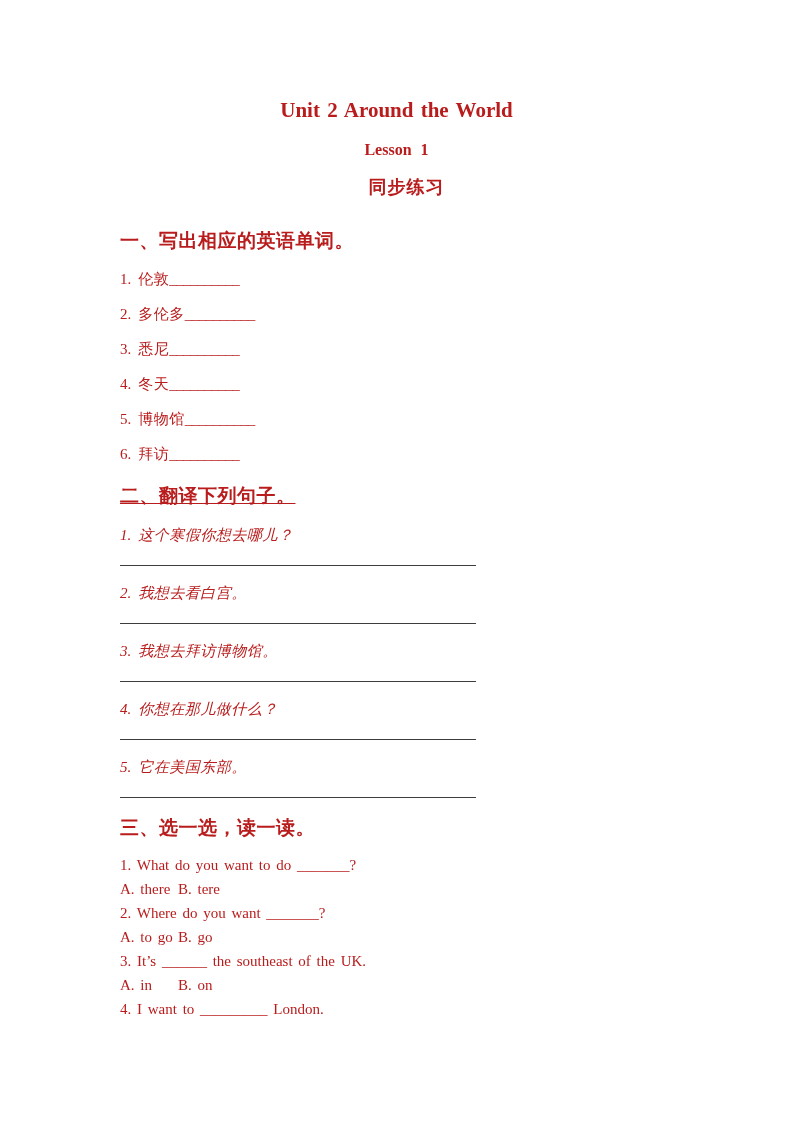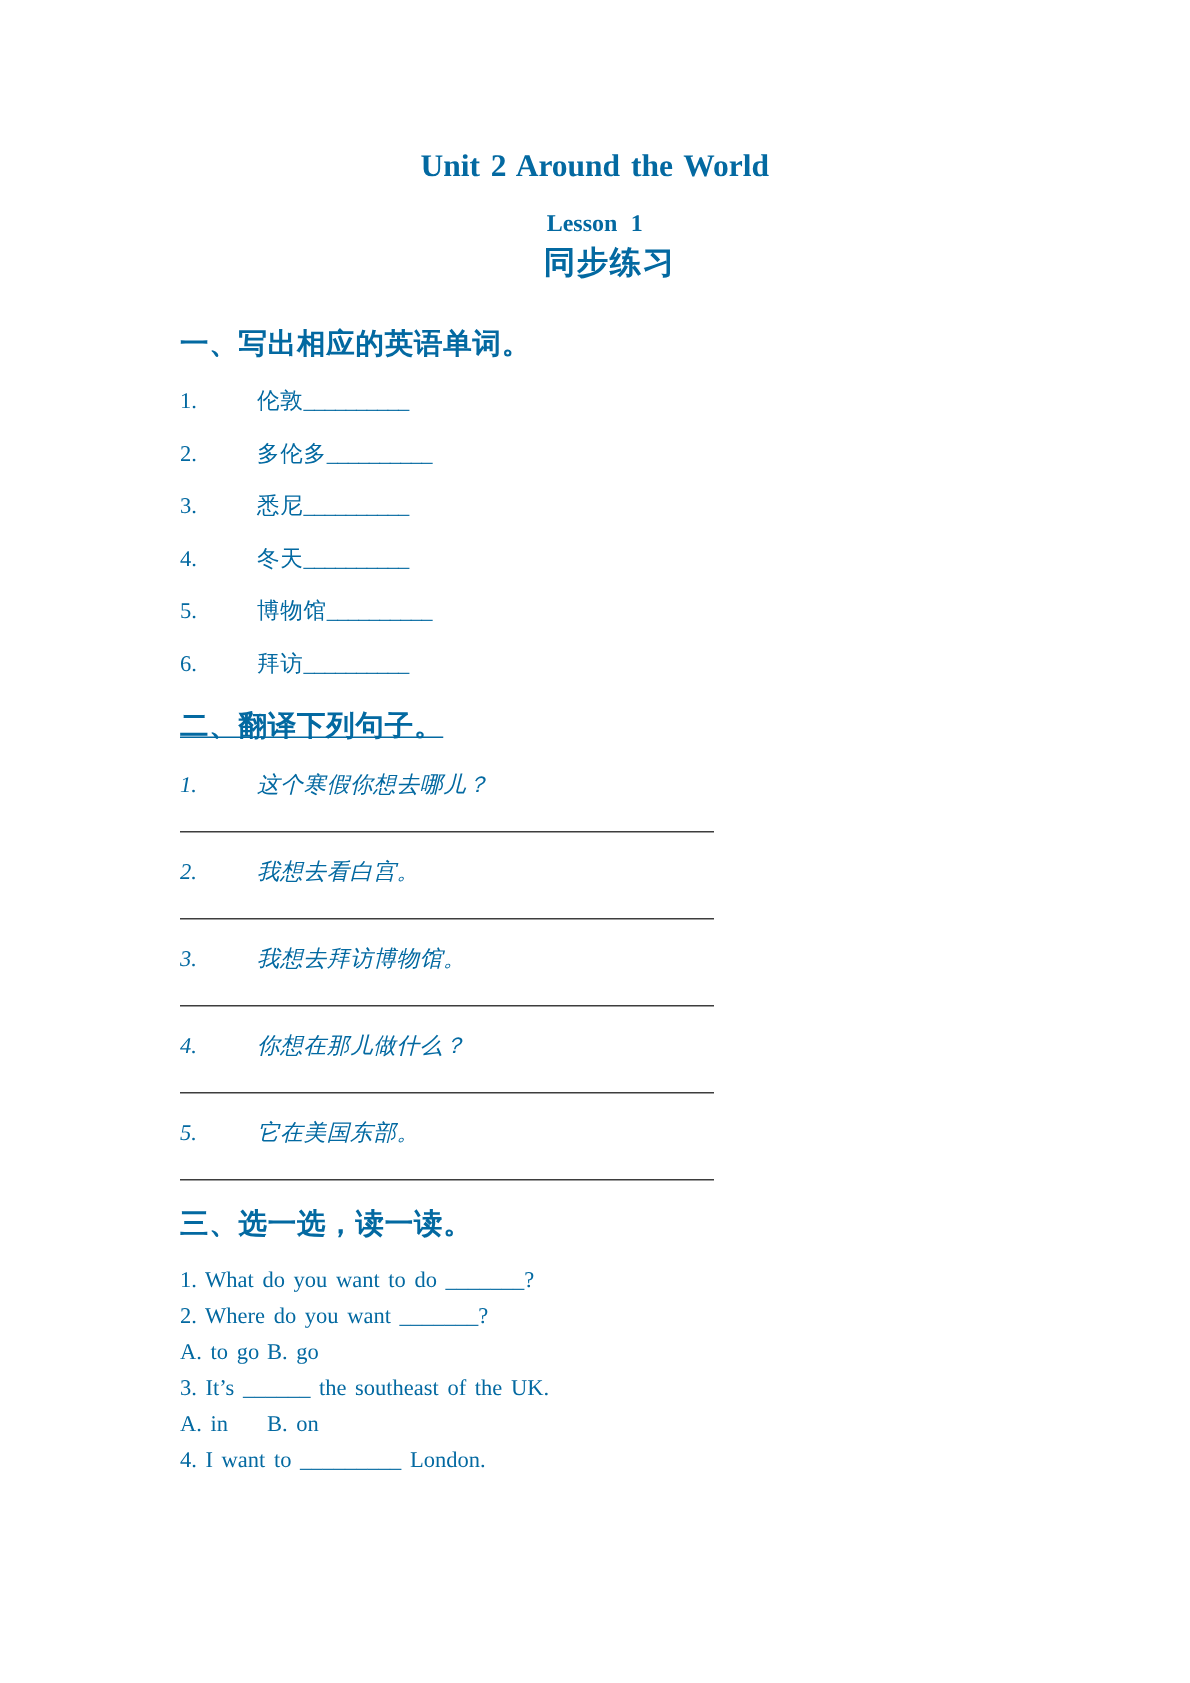--- a/index.html
+++ b/index.html
@@ -1,38 +1,39 @@
 <!DOCTYPE html>
 <html><head>
 <meta charset="utf-8">
 <style>
   * { margin:0; padding:0; box-sizing:border-box; }
   html,body { background:#ffffff; }
   .page {
     position:relative;
     width:793px; height:1122px;
     background:#ffffff;
-    color:#0369a1;
+    color:#b91c1c;
     overflow:hidden;
   }
   .title-block { padding-top:97px; text-align:center; }
   .unit-title {
     font-family:"Liberation Serif","DejaVu Serif",serif;
     font-weight:bold; font-size:21px; line-height:26px;
     word-spacing:2px;
   }
   .lesson-title {
     margin-top:15px;
     font-family:"Liberation Serif","DejaVu Serif",serif;
     font-weight:bold; font-size:16px; line-height:24px;
     word-spacing:5px;
   }
   .subtitle {
+    margin-top:11px;
     font-family:"Liberation Sans","DejaVu Sans",sans-serif;
-    font-weight:bold; font-size:21px; line-height:28px;
+    font-weight:bold; font-size:18px; line-height:28px;
     letter-spacing:1px;
     padding-left:20px;
   }
   .content { margin-left:120px; width:360px; }
   .sec-heading {
     font-family:"Liberation Sans","DejaVu Sans",sans-serif;
     font-weight:bold; font-size:19px; line-height:25px;
     letter-spacing:0.5px;
     white-space:nowrap;
   }
@@ -43,21 +44,21 @@
   .word-list { margin-top:16px; }
   .word-row {
     font-size:15px; line-height:21px; margin-bottom:14px;
     font-family:"Liberation Serif","DejaVu Serif",serif;
     white-space:nowrap;
   }
   .num {
     font-family:"Liberation Serif","DejaVu Serif",serif;
     margin-right:7px;
   }
-  .cjk { letter-spacing:0.5px;margin-left:33px; }
+  .cjk { letter-spacing:0.5px; }
   .blank { letter-spacing:-0.5px;text-align:right; }
 
   .sentence-list { margin-top:17px; }
   .sentence-row {
     font-size:15px; line-height:21px;
     font-family:"Liberation Serif","DejaVu Serif",serif;
     white-space:nowrap;
     font-style:italic;
   }
   .answer-line {
@@ -135,20 +136,23 @@
       <div class="answer-line"></div>
       <div class="sentence-row">
         <span class="num">5.</span><span class="cjk">它在美国东部。</span>
       </div>
       <div class="answer-line"></div>
     </div>
 
     <h2 class="sec-heading h3">三、选一选，读一读。</h2>
     <div class="quiz">
       <div class="q-line">1. What do you want to do _______?</div>
+      <div class="opt-line">
+        <span class="opt-a">A. there</span><span class="opt-b">B. tere</span>
+      </div>
       <div class="q-line">2. Where do you want _______?</div>
       <div class="opt-line">
         <span class="opt-a">A. to go</span><span class="opt-b">B. go</span>
       </div>
       <div class="q-line">3. It’s ______ the southeast of the UK.</div>
       <div class="opt-line">
         <span class="opt-a">A. in</span><span class="opt-b">B. on</span>
       </div>
       <div class="q-line">4. I want to _________ London.</div>
     </div>

